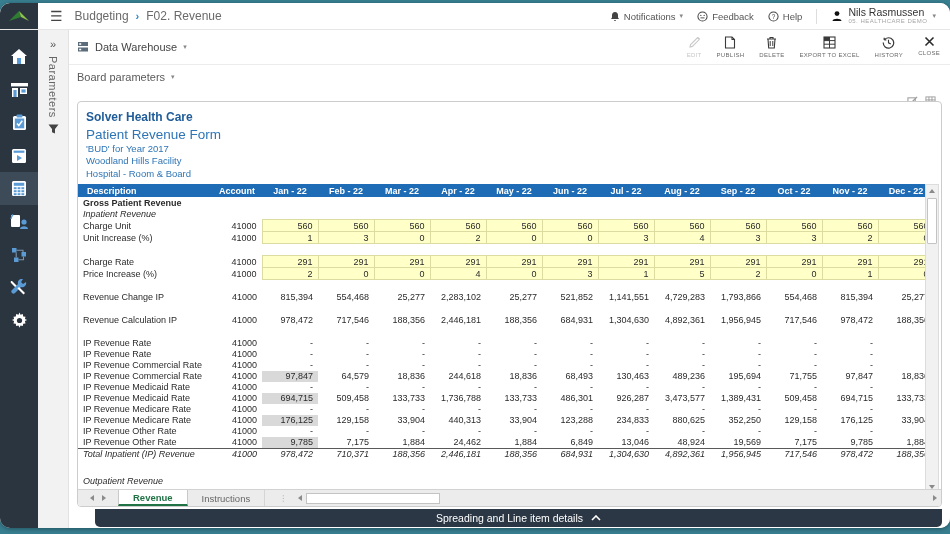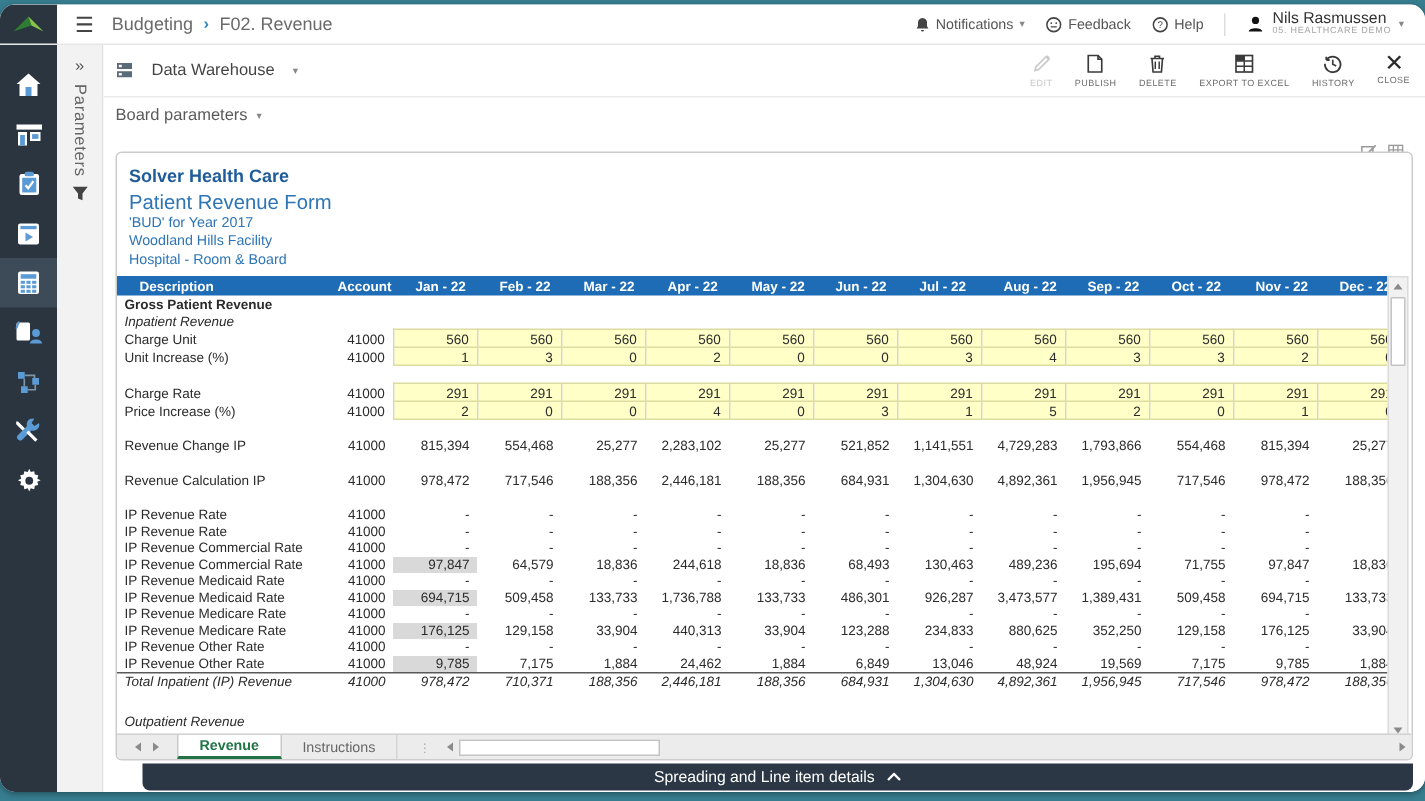--- a/index.html
+++ b/index.html
@@ -26,39 +26,39 @@
   .sidebar{width:38px;background:#2A3540;flex:0 0 38px;display:flex;flex-direction:column;align-items:stretch;padding-top:10px;}
   .sb-item{height:33px;display:flex;align-items:center;justify-content:center;cursor:pointer;}
   .sb-item.active{background:#3D4A57;}
   .params-strip{width:30px;flex:0 0 30px;background:#F2F2F2;border-right:1px solid #e2e2e2;
     display:flex;flex-direction:column;align-items:center;padding-top:8px;gap:6px;}
   .params-expand{font-size:11px;color:#555;}
   .params-label{writing-mode:vertical-rl;font-size:11px;color:#666;letter-spacing:.5px;}
   .main{flex:1;position:relative;background:#fff;min-width:0;}
   
   .toolbar{height:34px;display:flex;align-items:center;border-bottom:1px solid #ececec;padding:0 10px 0 8px;}
-  .source{display:flex;align-items:center;gap:12px;font-size:11px;color:#444;}
+  .source{display:flex;align-items:center;gap:6px;font-size:11px;color:#444;}
   .tool-buttons{margin-left:auto;display:flex;gap:15px;}
   .tool-btn{display:flex;flex-direction:column;align-items:center;gap:2px;background:none;border:none;padding:0;cursor:pointer;}
   .tool-btn span{font-size:6px;letter-spacing:.3px;color:#6a6a6a;}
   .tool-btn.disabled span{color:#c6c6c6;}
   .tool-btn.disabled svg *{stroke:#c9c9c9 !important;}
   
   .report-params{height:24px;display:flex;align-items:center;gap:6px;padding-left:8px;font-size:11px;color:#5a5a5a;}
   .corner-icons{position:absolute;right:14px;top:66px;display:flex;gap:7px;}
   
   .panel{margin:12px 8px 0 8px;border:1px solid #ccc;border-radius:4px;background:#fff;height:404px;position:relative;overflow:hidden;}
   .report-header{padding:8px 0 4px 8px;line-height:1.3;}
   .rh-title{font-size:12px;font-weight:bold;color:#1F5C99;}
   .rh-subtitle{font-size:13.5px;color:#2E75B6;}
   .rh-line{font-size:9.5px;color:#2E75B6;}
   .sheet-area{display:flex;}
   .sheet-viewport{width:847px;overflow:hidden;}
   table.sheet{border-collapse:collapse;table-layout:fixed;width:856px;}
-  table.sheet th{background:#1E6CB5;color:#fff;font-size:9px;font-weight:bold;height:13px;padding:0 15px;white-space:nowrap;}
+  table.sheet th{background:#1E6CB5;color:#fff;font-size:9px;font-weight:bold;height:13px;padding:0 9px;white-space:nowrap;}
   th.c-desc{text-align:left;}
   th.c-acct{text-align:right;}
   th.c-m{text-align:center;padding:0;}
   table.sheet td{font-size:9px;color:#2b2b2b;height:11px;padding:0 5px;white-space:nowrap;overflow:hidden;}
   td.c-desc{text-align:left;}
   td.c-acct{text-align:right;}
   td.c-m{text-align:right;}
   tr.section td.c-desc{font-weight:bold;}
   tr.subsection td.c-desc{font-style:italic;margin-left:12px;}
   tr.input td.c-m{background:#FFFFC8;border:1px solid #DCDCA0;}

